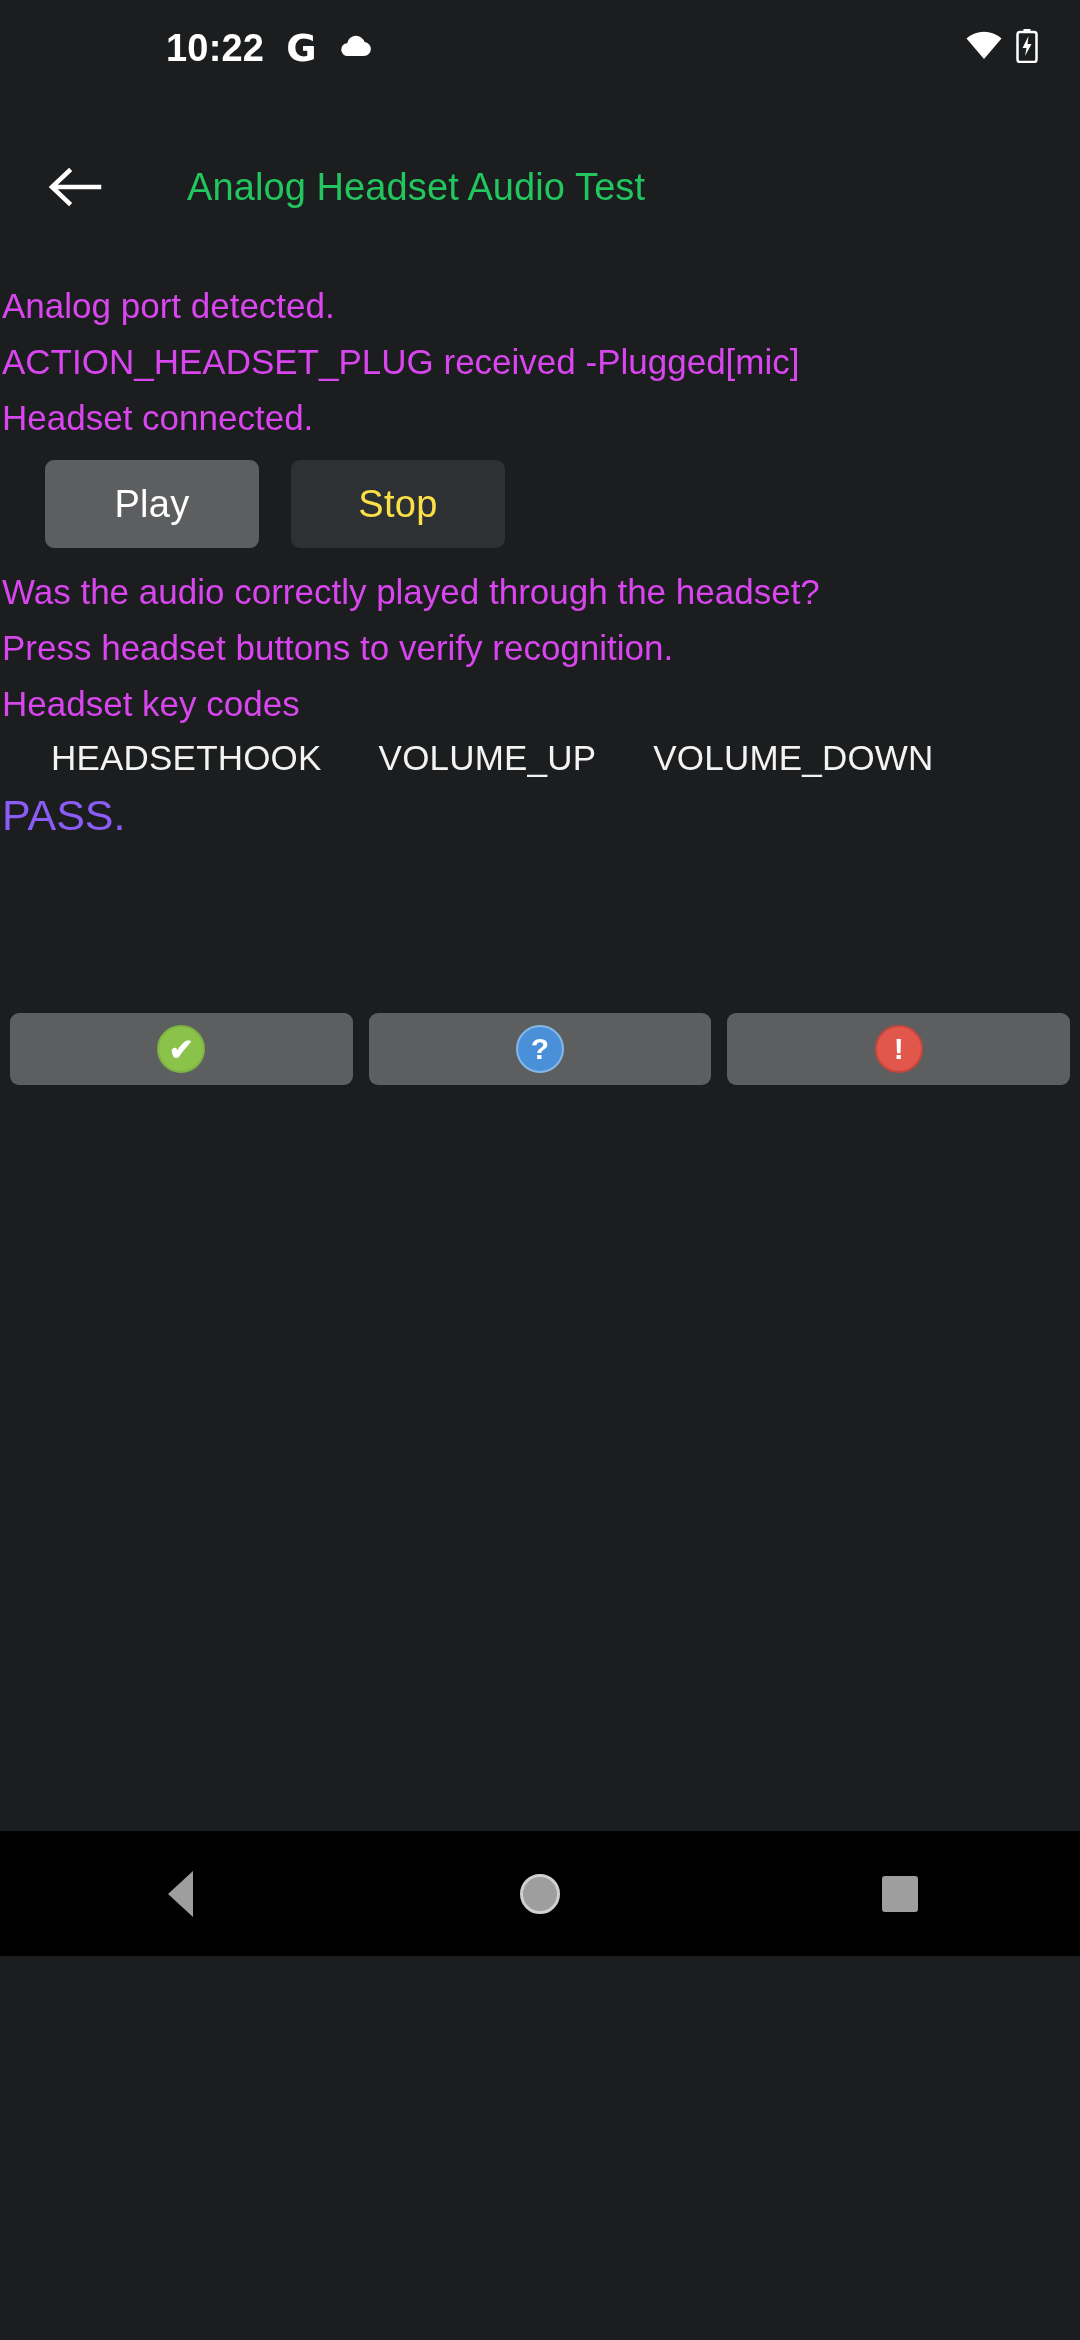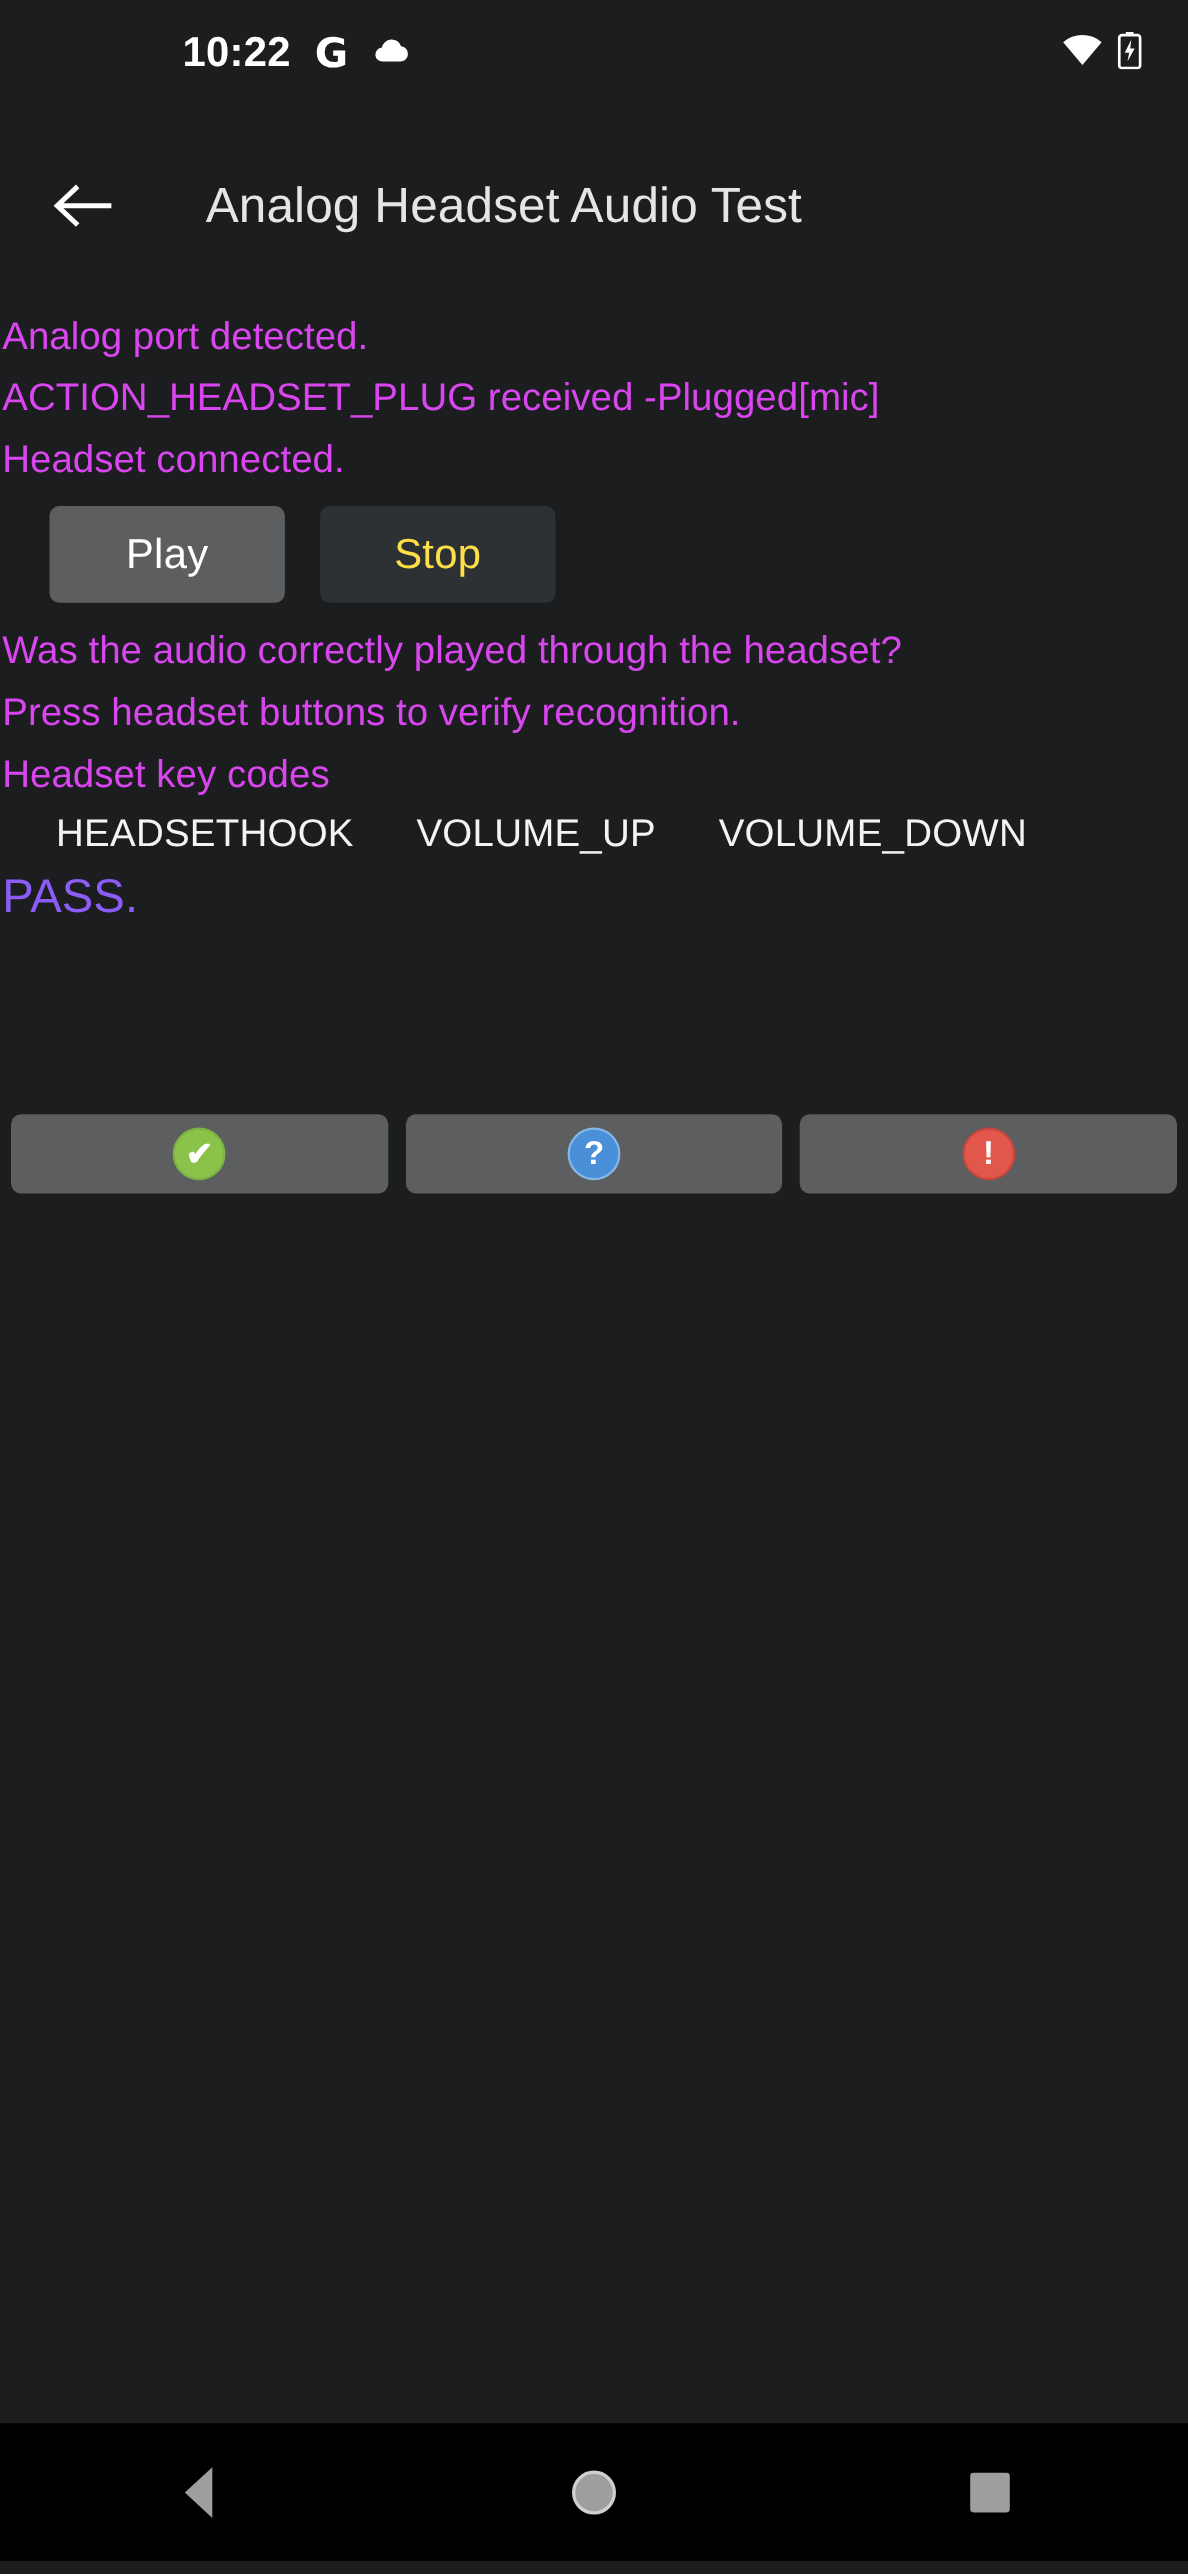--- a/index.html
+++ b/index.html
@@ -6,21 +6,21 @@
   html, body {
     width: 1080px;
     height: 2340px;
     background: #1b1d1e;
     font-family: "Liberation Sans", sans-serif;
     overflow: hidden;
   }
   #screen {
     position: relative;
     width: 1080px;
-    height: 2328px;
+    height: 1956px;
     background: #1b1d1e;
   }
 
   
   #status-bar {
     position: absolute;
     top: 0; left: 0;
     width: 1080px;
     height: 96px;
     display: flex;
@@ -66,22 +66,22 @@
   #back-button {
     width: 110px;
     height: 110px;
     margin-left: 20px;
     display: flex;
     align-items: center;
     justify-content: center;
     border-radius: 55px;
   }
   #app-bar-title {
-    color: #e5e5e5;
-    font-size: 45px;
+    color: #22c55e;
+    font-size: 38px;
     font-weight: 400;
     margin-left: 57px;
     letter-spacing: 0.1px;
     white-space: nowrap;
   }
 
   
   #content {
     position: absolute;
     top: 278px; left: 0;

